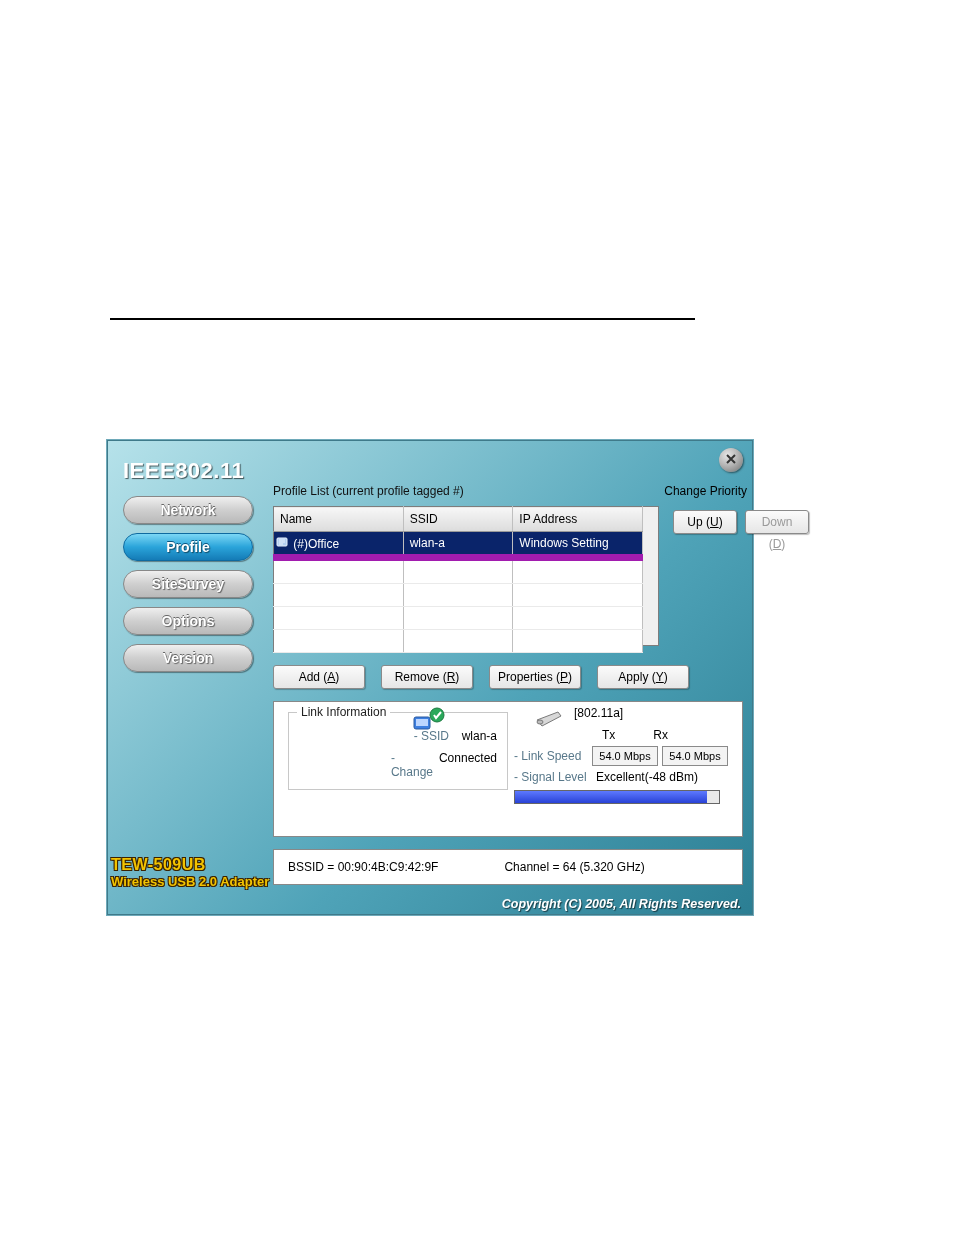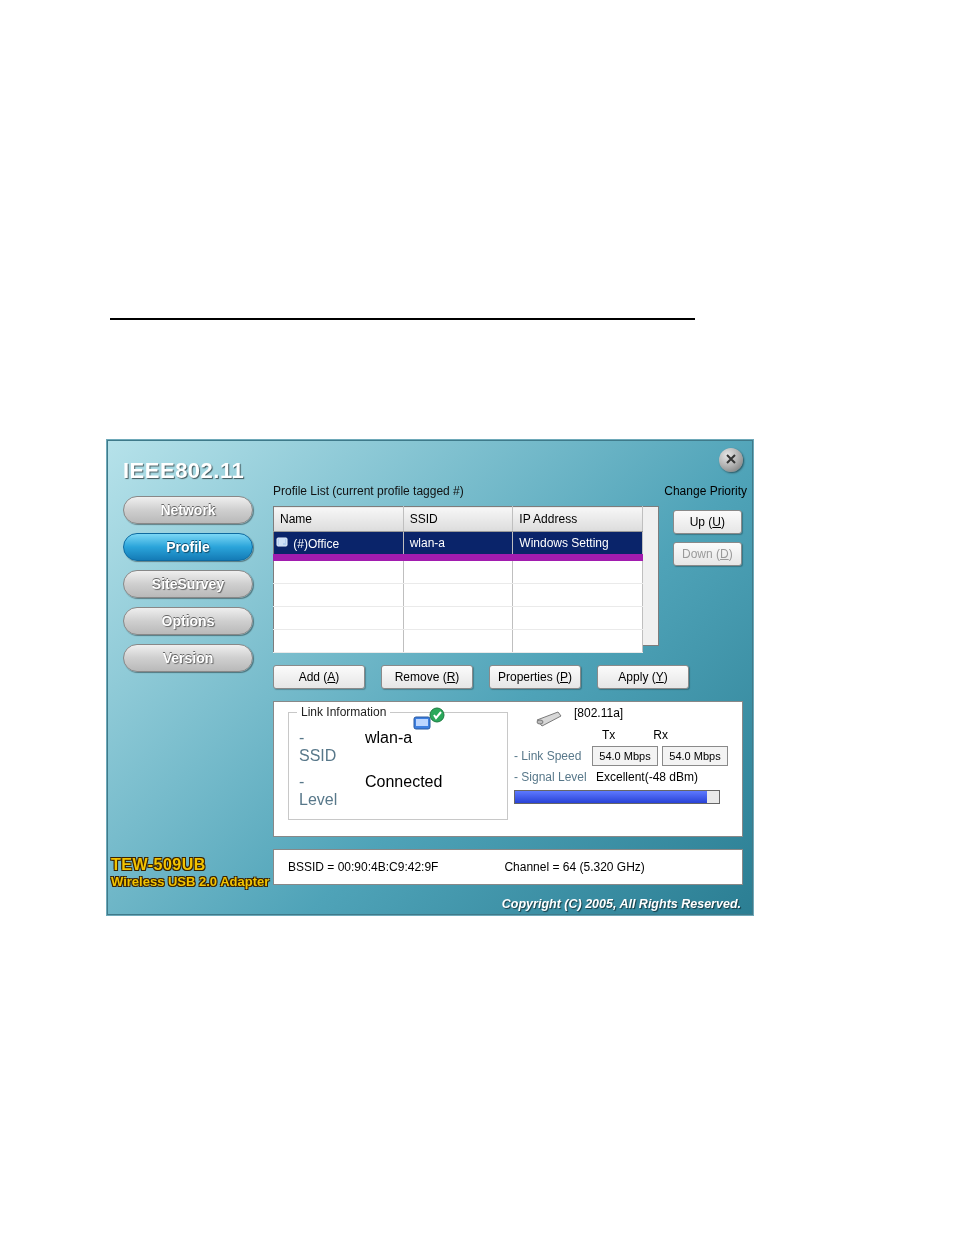--- a/index.html
+++ b/index.html
@@ -185,21 +185,21 @@
     border: 1px solid #7d7d7d;
     border-left: none;
     box-sizing: border-box;
   }
   
   .prio {
     position: absolute;
     left: 400px;
     top: 4px;
     display: flex;
-    flex-direction: column;
+    flex-direction: row;
     gap: 8px;
   }
   .win-btn {
     background: linear-gradient(#fbfbfb,#e6e6e6);
     border: 1px solid #8a8a8a;
     border-radius: 3px;
     height: 24px;
     line-height: 22px;
     padding: 0 8px;
     font-size: 12px;
@@ -236,21 +236,21 @@
   }
   .legend {
     position: absolute;
     top: -8px;
     left: 8px;
     background: #fff;
     padding: 0 4px;
     font-size: 12px;
     color: #222;
   }
-  .link-left .row { display: flex; gap: 20px; margin-top: 8px; font-size: 16px; }
+  .link-left .row { display: flex; gap: 2px; margin-top: 8px; font-size: 12px; justify-content: flex-end; }
   .lbl { color: #58788a; width: 46px; }
   .right-block {
     position: absolute;
     left: 240px;
     top: 8px;
     right: 12px;
     font-size: 12px;
   }
   .radio-label { position: absolute; left: 60px; top: -4px; }
   .txrx {
@@ -445,21 +445,21 @@
               <rect x="3" y="12" width="12" height="7" fill="#bcd6ff"></rect>
               <circle cx="24" cy="8" r="7" fill="#2aa85b" stroke="#1c7a41"></circle>
               <path d="M21 8l2 3 5-6" stroke="#fff" stroke-width="2" fill="none"></path>
             </svg>
           </span>
           <div class="row">
             <span class="lbl">- SSID</span>
             <span>wlan-a</span>
           </div>
           <div class="row">
-            <span class="lbl">- Level</span>
+            <span class="lbl">- Change</span>
             <span>Connected</span>
           </div>
         </div>
 
         <div class="right-block">
           <span class="scanner-icon" style="position:absolute;left:20px;top:-4px;">
             <svg viewBox="0 0 30 22">
               <path d="M3 14 L24 6 L27 10 L8 20 Z" fill="#d8d8d8" stroke="#7a7a7a"></path>
               <ellipse cx="6" cy="16" rx="3" ry="2" fill="#bdbdbd" stroke="#7a7a7a"></ellipse>
             </svg>

